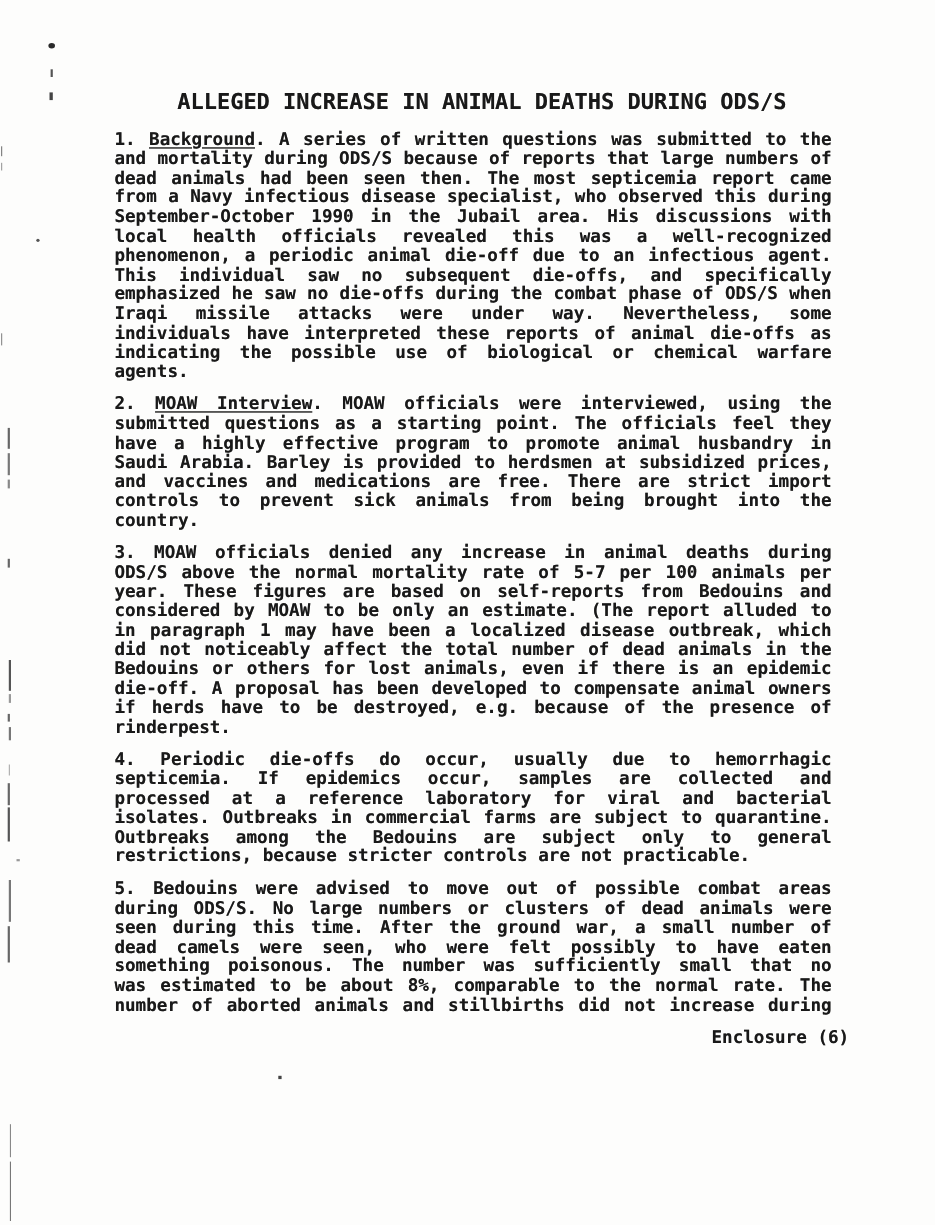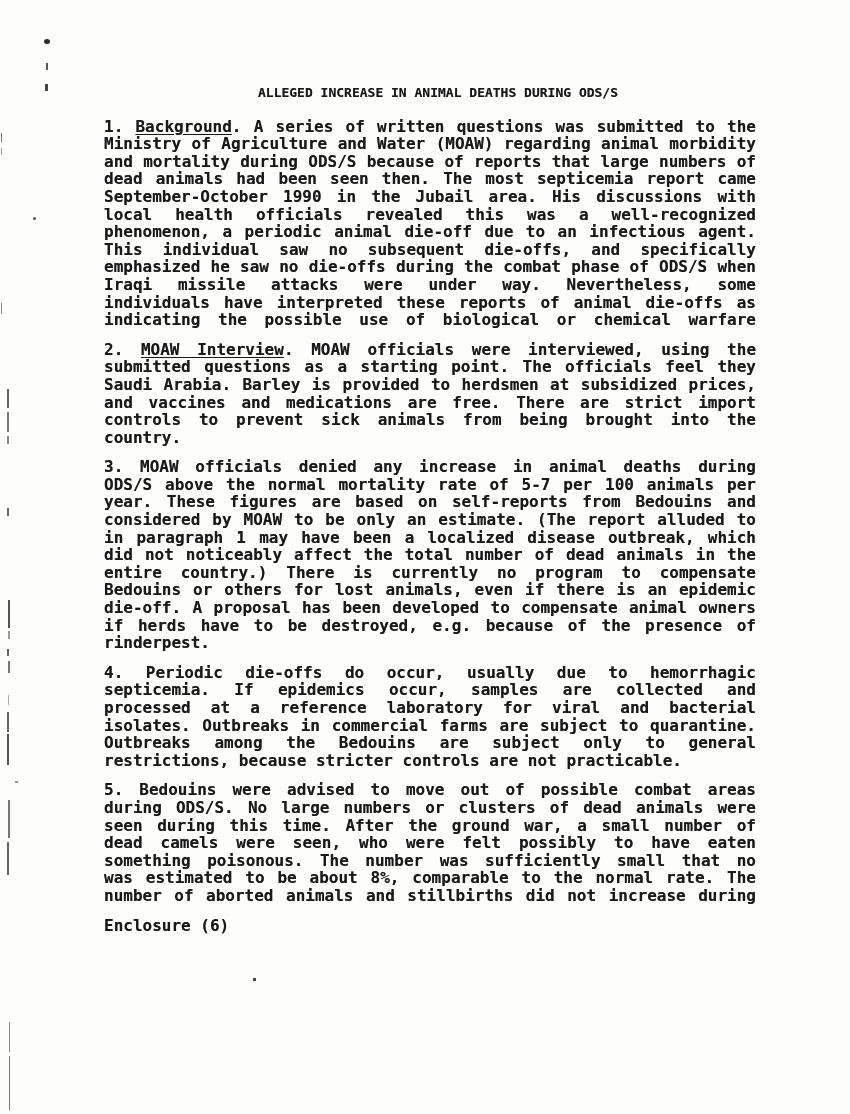--- a/index.html
+++ b/index.html
@@ -17,34 +17,34 @@
   }
   .doc {
     position: absolute; left: 104px; top: 84px; width: 668px;
     color: #191919;
     font-weight: 700;
     font-size: 16px;
     line-height: 17.6px;
     text-shadow: 0 0 0.5px rgba(20,20,20,0.55);
   }
   .title {
-    font-size: 13px;
+    font-size: 20px;
     font-weight: 700;
     text-align: center;
     margin: 0 0 16px 0;
   }
   .para { margin: 0 16px 12px 0; }
   .line {
     display: block;
     text-align: justify;
     text-align-last: justify;
   }
   .line.last { text-align-last: left; }
   .u { text-decoration: underline; text-underline-offset: 2px; }
-  .enclosure { text-align: left; margin-top: 12px; }
+  .enclosure { text-align: right; margin-top: 12px; }
   .artifact { position: absolute; display: block; }
 </style>
 </head>
 <body>
 
 <div class="page">
 
   <div>
     <i class="artifact" style="left:44px;top:39px;width:6px;height:5px;background:#2a2a2a;border-radius:50%;"></i>
     <i class="artifact" style="left:46px;top:63px;width:2px;height:7px;background:#555;"></i>
@@ -70,48 +70,49 @@
     <i class="artifact" style="left:253px;top:978px;width:3px;height:3px;background:#444;"></i>
     <i class="artifact" style="left:9px;top:1022px;width:1px;height:30px;background:#888;"></i>
     <i class="artifact" style="left:9px;top:1056px;width:1px;height:54px;background:#777;"></i>
   </div>
 
   <div class="doc">
     <h1 class="title">ALLEGED INCREASE IN ANIMAL DEATHS DURING ODS/S</h1>
     <div id="paragraphs">
         <p class="para">
           <span class="line">1.  <span class="u">Background</span>. A series of written questions was submitted to the</span>
-          <span class="line">Ministry of Agriculture and Water (MOAW) regarding animal morbidity</span>
           <span class="line">and mortality during ODS/S because of reports that large numbers of</span>
           <span class="line">dead animals had been seen then.  The most septicemia report came</span>
+          <span class="line">from a Navy infectious disease specialist, who observed this during</span>
           <span class="line">September-October 1990 in the Jubail area.  His discussions with</span>
           <span class="line">local health officials revealed this was a well-recognized</span>
           <span class="line">phenomenon, a periodic animal die-off due to an infectious agent.</span>
           <span class="line">This individual saw no subsequent die-offs, and specifically</span>
           <span class="line">emphasized he saw no die-offs during the combat phase of ODS/S when</span>
           <span class="line">Iraqi missile attacks were under way.  Nevertheless, some</span>
           <span class="line">individuals have interpreted these reports of animal die-offs as</span>
           <span class="line">indicating the possible use of biological or chemical warfare</span>
+          <span class="line last">agents.</span>
         </p>
         <p class="para">
           <span class="line">2.  <span class="u">MOAW Interview</span>. MOAW officials were interviewed, using the</span>
           <span class="line">submitted questions as a starting point.  The officials feel they</span>
+          <span class="line">have a highly effective program to promote animal husbandry in</span>
           <span class="line">Saudi Arabia.  Barley is provided to herdsmen at subsidized prices,</span>
           <span class="line">and vaccines and medications are free.  There are strict import</span>
           <span class="line">controls to prevent sick animals from being brought into the</span>
           <span class="line last">country.</span>
         </p>
         <p class="para">
           <span class="line">3.  MOAW officials denied any increase in animal deaths during</span>
           <span class="line">ODS/S above the normal mortality rate of 5-7 per 100 animals per</span>
           <span class="line">year. These figures are based on self-reports from Bedouins and</span>
           <span class="line">considered by MOAW to be only an estimate.  (The report alluded to</span>
           <span class="line">in paragraph 1 may have been a localized disease outbreak, which</span>
           <span class="line">did not noticeably affect the total number of dead animals in the</span>
-          <span class="line">entire country.)  There is currently no program to compensate</span>
           <span class="line">Bedouins or others for lost animals, even if there is an epidemic</span>
           <span class="line">die-off.  A proposal has been developed to compensate animal owners</span>
           <span class="line">if herds have to be destroyed, e.g. because of the presence of</span>
           <span class="line last">rinderpest.</span>
         </p>
         <p class="para">
           <span class="line">4.  Periodic die-offs do occur, usually due to hemorrhagic</span>
           <span class="line">septicemia.  If epidemics occur, samples are collected and</span>
           <span class="line">processed at a reference laboratory for viral and bacterial</span>
           <span class="line">isolates. Outbreaks in commercial farms are subject to quarantine.</span>

